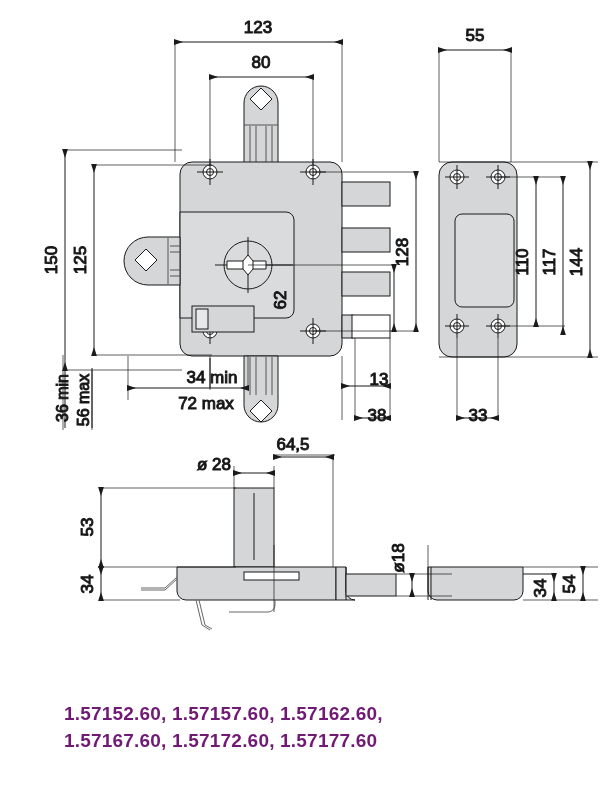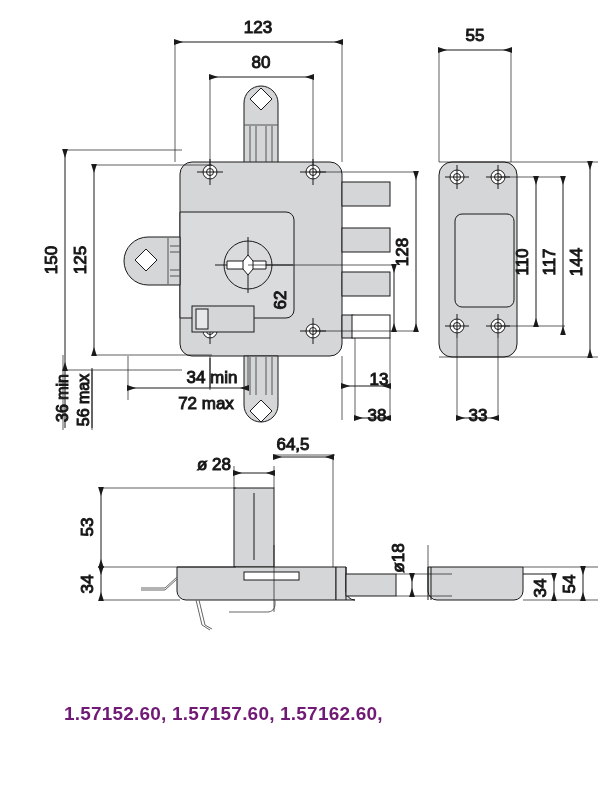--- a/index.html
+++ b/index.html
@@ -330,13 +330,14 @@
     </g>
 
   </g>
 
   </g>
 </svg>
 </div>
 
 <div class="partno">
   <div>1.57152.60, 1.57157.60, 1.57162.60,</div>
+  <div>1.57167.60, 1.57172.60, 1.57177.60</div>
 </div>
 
 </body></html>

